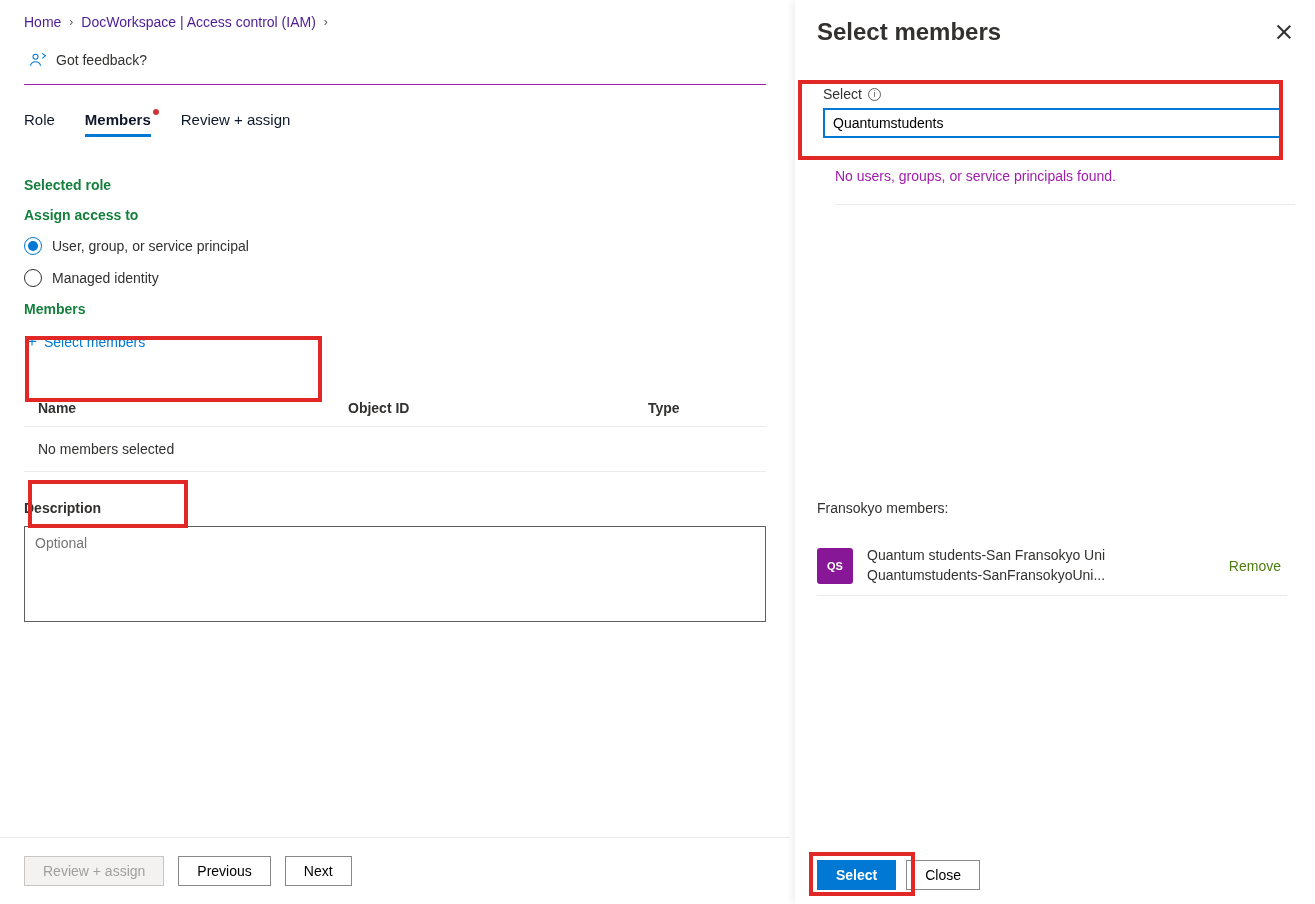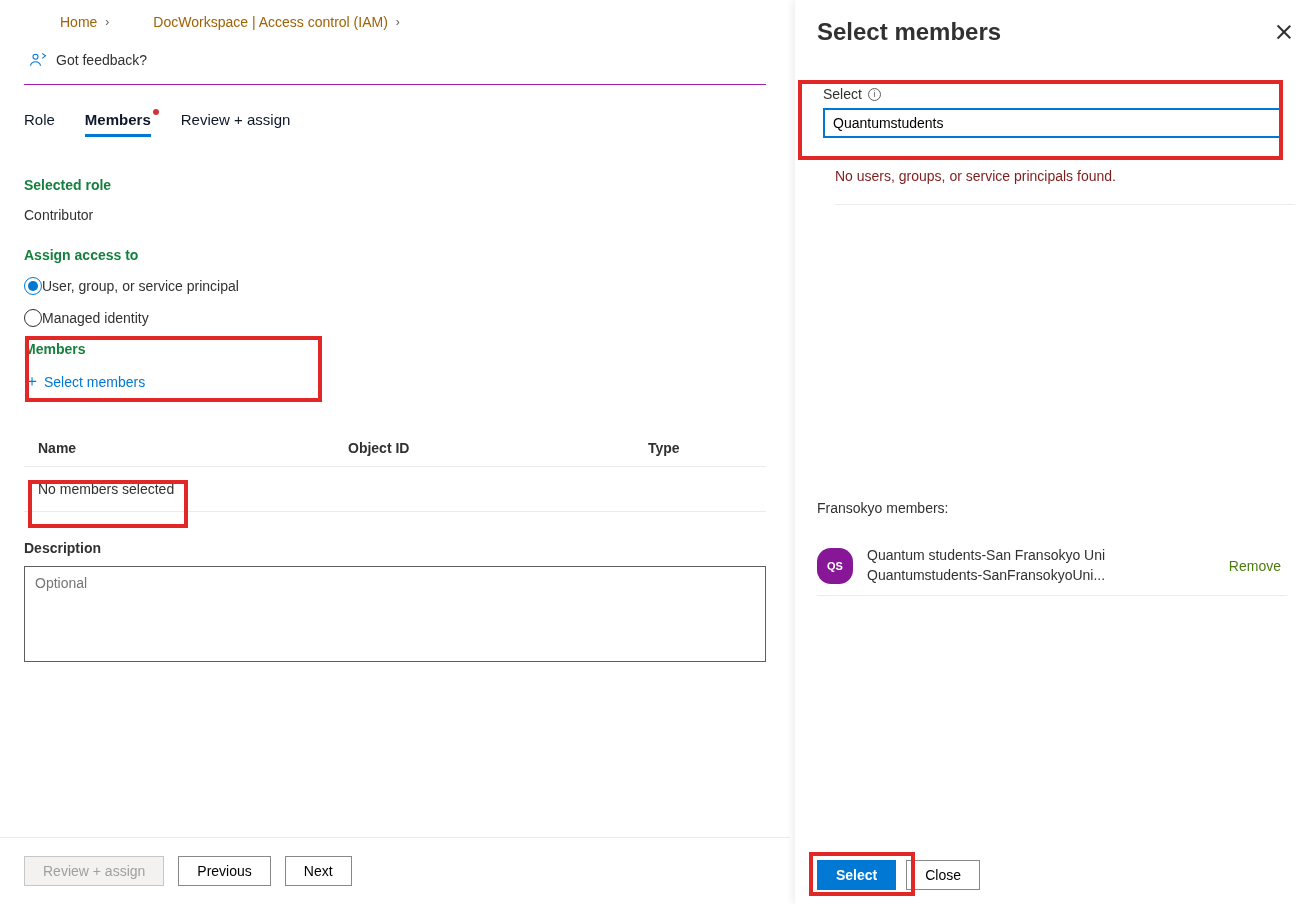--- a/index.html
+++ b/index.html
@@ -3,21 +3,21 @@
 <meta charset="utf-8">
 <style>
 * { box-sizing: border-box; margin: 0; padding: 0; font-family: 'Segoe UI', Arial, sans-serif; }
 body { background: #fff; color: #323130; font-size: 14px; width: 1315px; height: 904px; position: relative; overflow: hidden; }
 
 
 .main { position: absolute; left: 0; top: 0; width: 790px; height: 100%; padding: 14px 24px 0 24px; }
 
 
 .breadcrumb { display: flex; align-items: center; gap: 8px; font-size: 14px; margin-bottom: 10px; }
-.breadcrumb a { color: #a16207; text-decoration: none; cursor: pointer; margin-left: 36px; }
+.breadcrumb a { color: #4c1d95; text-decoration: none; cursor: pointer; }
 .breadcrumb .chev { color: #605e5c; font-size: 12px; }
 
 
 .title-row { display: flex; align-items: center; gap: 14px; margin-bottom: 32px; }
 .title { font-size: 26px; font-weight: 600; color: #323130; }
 .more { color: #605e5c; font-size: 18px; cursor: pointer; letter-spacing: 1px; }
 
 
 .feedback { display: flex; align-items: center; gap: 8px; padding: 10px 0 14px 4px; border-bottom: 1px solid #a21caf; margin-bottom: 26px; cursor: pointer; }
 .feedback svg { width: 20px; height: 20px; fill: none; stroke: #0078d4; stroke-width: 1.3; }
@@ -28,21 +28,21 @@
 .tab { color: #0f172a; font-size: 15px; padding-bottom: 6px; cursor: pointer; position: relative; }
 .tab.active { font-weight: 600; border-bottom: 3px solid #0078d4; }
 .tab .dot { position: absolute; top: -2px; right: -8px; width: 6px; height: 6px; background: #d13438; border-radius: 50%; }
 
 
 .section-label { font-weight: 700; color: #15803d; margin-bottom: 14px; margin-top: 9px; }
 .section-value { color: #323130; margin-bottom: 24px; }
 
 
 .radio-group { margin-bottom: 8px; }
-.radio-item { display: flex; align-items: center; margin-bottom: 14px; cursor: pointer; }
+.radio-item { display: flex; align-items: center; gap: 10px; margin-bottom: 14px; cursor: pointer; }
 .radio { width: 18px; height: 18px; border: 1px solid #323130; border-radius: 50%; display: flex; align-items: center; justify-content: center; flex-shrink: 0; }
 .radio.checked { border-color: #0078d4; }
 .radio.checked::after { content: ''; width: 10px; height: 10px; background: #0078d4; border-radius: 50%; }
 
 
 .hl { border: 4px solid #e22727; }
 .hl-assign { position: absolute; left: 25px; top: 336px; width: 297px; height: 66px; pointer-events: none; }
 .hl-select-members { position: absolute; left: 28px; top: 480px; width: 160px; height: 48px; pointer-events: none; }
 
 
@@ -72,25 +72,25 @@
 .close { width: 18px; height: 18px; cursor: pointer; position: relative; }
 .close::before, .close::after { content: ''; position: absolute; left: 8px; top: 0; width: 1.5px; height: 18px; background: #323130; }
 .close::before { transform: rotate(45deg); }
 .close::after { transform: rotate(-45deg); }
 
 .hl-search { position: absolute; left: 3px; top: 80px; width: 485px; height: 80px; pointer-events: none; }
 .search-label { display: flex; align-items: center; gap: 6px; margin-bottom: 6px; margin-left:6px; }
 .info-icon { width: 13px; height: 13px; border: 1px solid #605e5c; border-radius: 50%; display: inline-flex; align-items: center; justify-content: center; font-size: 9px; color: #605e5c; }
 .search-input { width: 460px; margin-left:6px; height: 30px; border: 2px solid #0078d4; padding: 0 8px; font-size: 14px; outline: none; }
 
-.no-results { margin-top: 30px; margin-left: 18px; color: #7f1d1d; padding-bottom: 20px; border-bottom: 1px solid #edebe9; width: 460px; }
+.no-results { margin-top: 30px; margin-left: 18px; color: #a21caf; padding-bottom: 20px; border-bottom: 1px solid #edebe9; width: 460px; }
 
 .selected-label { position: absolute; left: 22px; top: 500px; color: #323130; }
 .member-row { position: absolute; left: 22px; top: 536px; width: 470px; display: flex; align-items: center; gap: 14px; padding: 10px 0; border-bottom: 1px solid #edebe9; }
-.avatar { width: 36px; height: 36px; background: #881798; color: #fff; display: flex; align-items: center; justify-content: center; font-size: 11px; font-weight: 600; border-radius: 14px; flex-shrink: 0; }
+.avatar { width: 36px; height: 36px; background: #881798; color: #fff; display: flex; align-items: center; justify-content: center; font-size: 11px; font-weight: 600; border-radius: 3px; flex-shrink: 0; }
 .member-text { flex: 1; overflow: hidden; }
 .member-text div { white-space: nowrap; overflow: hidden; text-overflow: ellipsis; line-height: 1.4; }
 .remove { color: #4d7c0f; cursor: pointer; margin-right: 6px; }
 
 .panel-bottom { position: absolute; left: 0; bottom: 0; width: 100%; padding: 14px 22px; display: flex; gap: 10px; }
 .btn.primary { background: #0078d4; color: #fff; border-color: #0078d4; font-weight: 600; }
 .hl-select-btn { position: absolute; left: 14px; bottom: 8px; width: 106px; height: 44px; pointer-events: none; }
 </style>
 </head>
 <body>
@@ -113,21 +113,20 @@
     <span>Got feedback?</span>
   </div>
 
   <div class="tabs">
     <div class="tab">Role</div>
     <div class="tab active"><span>Members</span><span class="dot"></span></div>
     <div class="tab">Review + assign</div>
   </div>
 
   <div class="section-label">Selected role</div>
-  <div class="section-value">Contributor</div>
 
   <div class="section-label">Assign access to</div>
   <div class="radio-group">
     <div class="radio-item">
       <span class="radio checked"></span>
       <span>User, group, or service principal</span>
     </div>
     <div class="radio-item">
       <span class="radio"></span>
       <span>Managed identity</span>

